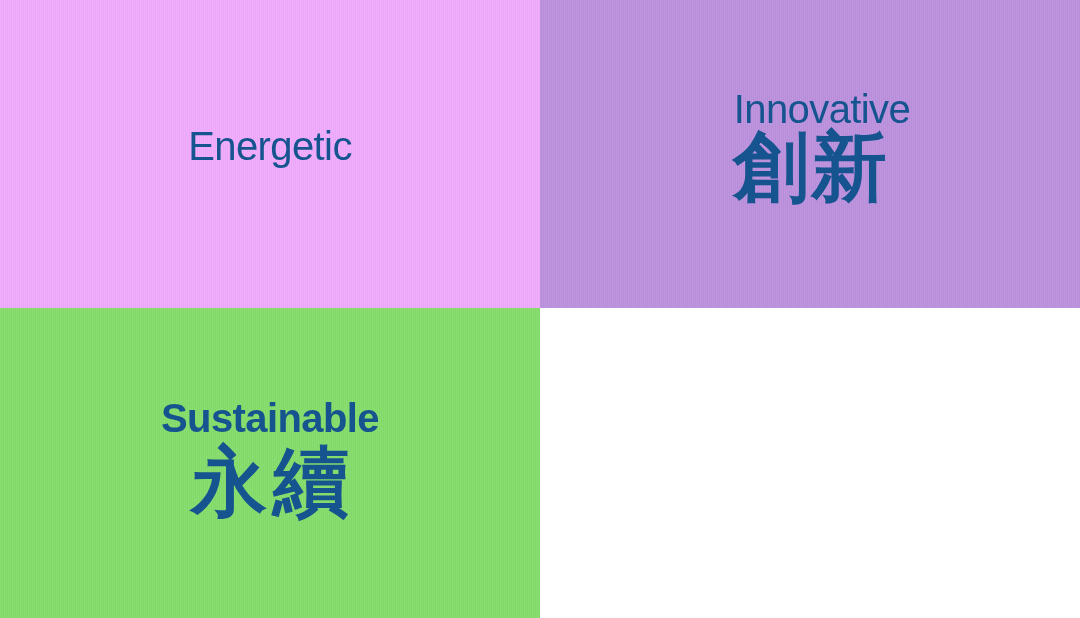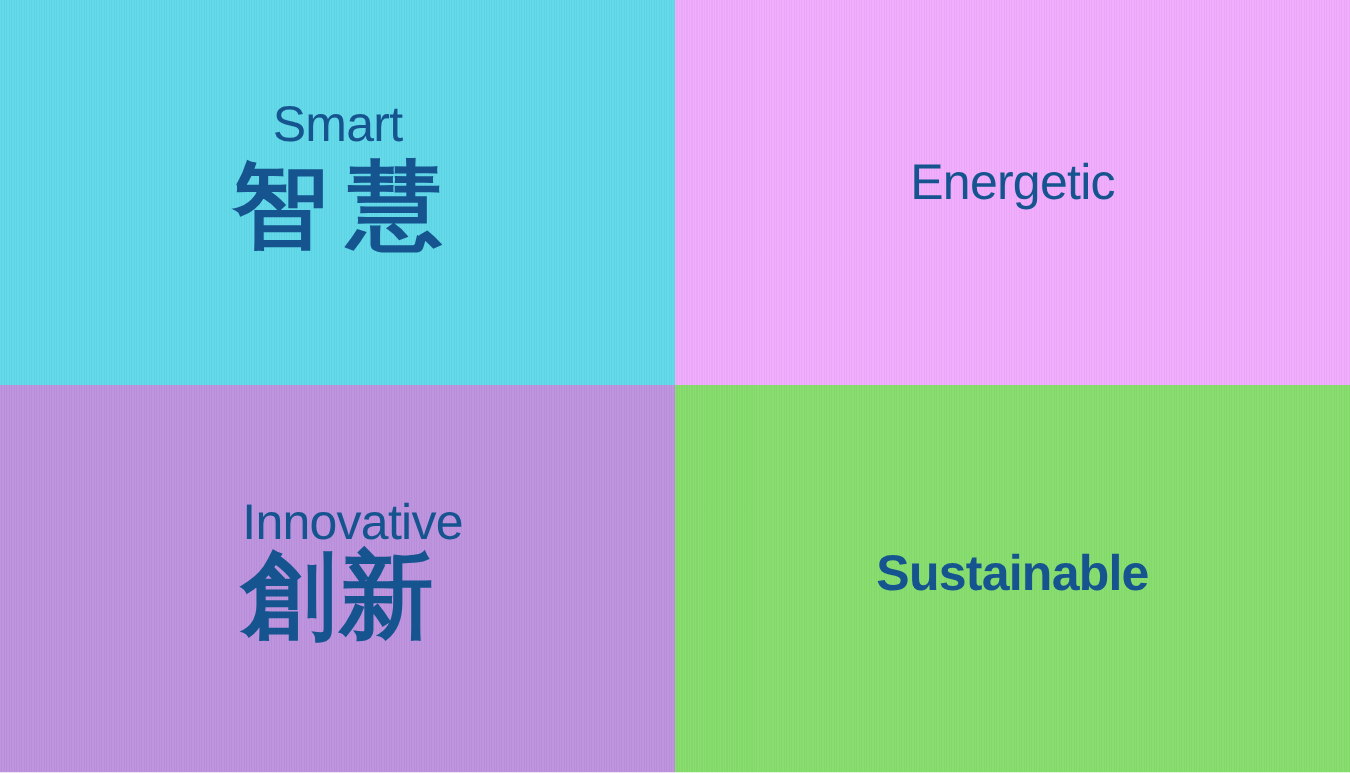--- a/index.html
+++ b/index.html
@@ -77,39 +77,34 @@
   .q-smart       .label-cjk { letter-spacing: 16px; padding-left: 16px; }
   .q-energetic   .label-cjk { letter-spacing: 6px;  padding-left: 6px; }
   .q-innovative  .label-cjk { letter-spacing: 2px;  padding-left: 2px; font-family: Liberation Mono, monospace; }
   .q-sustainable .label-cjk { letter-spacing: 6px;  padding-left: 6px; }
 </style>
 </head>
 <body>
 
 <div id="brand-grid">
 
-  <div class="quadrant q-smart" style="background-color: rgb(95, 216, 232);">
-    <div class="quadrant-inner">
-      <div class="label-en" style="color: rgb(21, 84, 142);">Smart</div>
-      <div class="label-cjk" style="color: rgb(21, 84, 142);">智慧</div>
-    </div>
-  </div>
 
   <div class="quadrant q-energetic" style="background-color: #f0abfc;">
     <div class="quadrant-inner">
       <div class="label-en" style="color: rgb(21, 84, 142);">Energetic</div>
     </div>
   </div>
 
   <div class="quadrant q-innovative" style="background-color: rgb(188, 145, 222);">
     <div class="quadrant-inner">
       <div class="label-en" style="color: rgb(21, 84, 142); margin-left: 24px;">Innovative</div>
       <div class="label-cjk" style="color: rgb(21, 84, 142);">創新</div>
     </div>
   </div>
 
   <div class="quadrant q-sustainable" style="background-color: rgb(133, 221, 107);">
     <div class="quadrant-inner">
       <div class="label-en" style="color: rgb(21, 84, 142); font-weight: bold;">Sustainable</div>
+      <div class="label-cjk" style="color: rgb(21, 84, 142);">永續</div>
     </div>
   </div>
 
 </div>
 
 </body></html>

